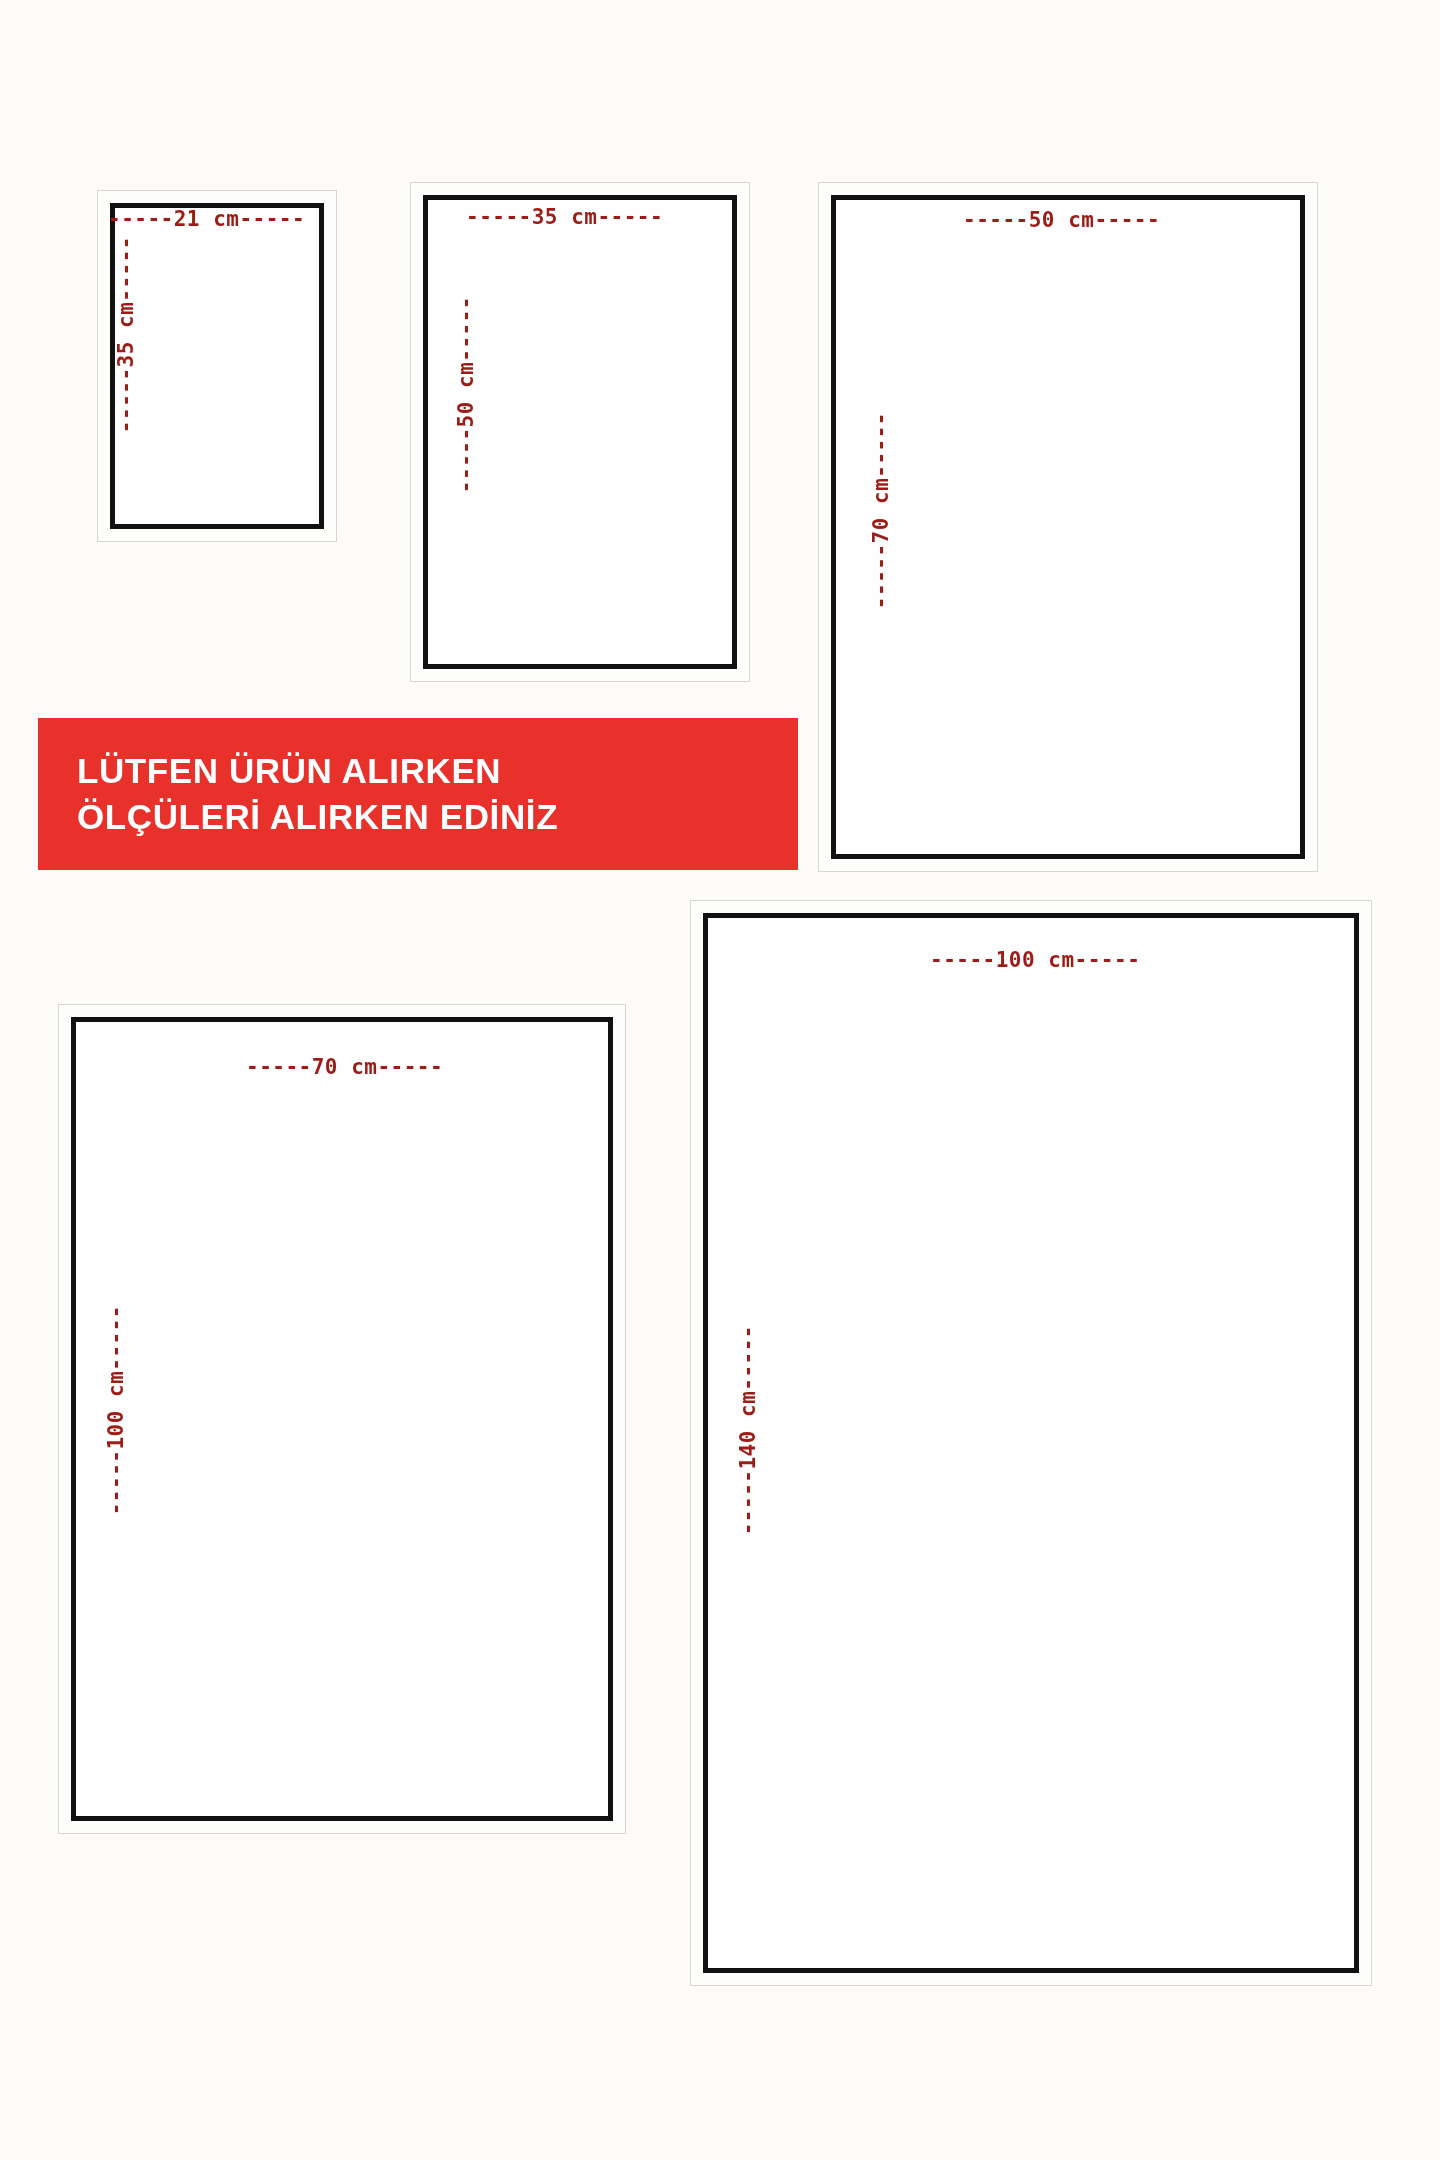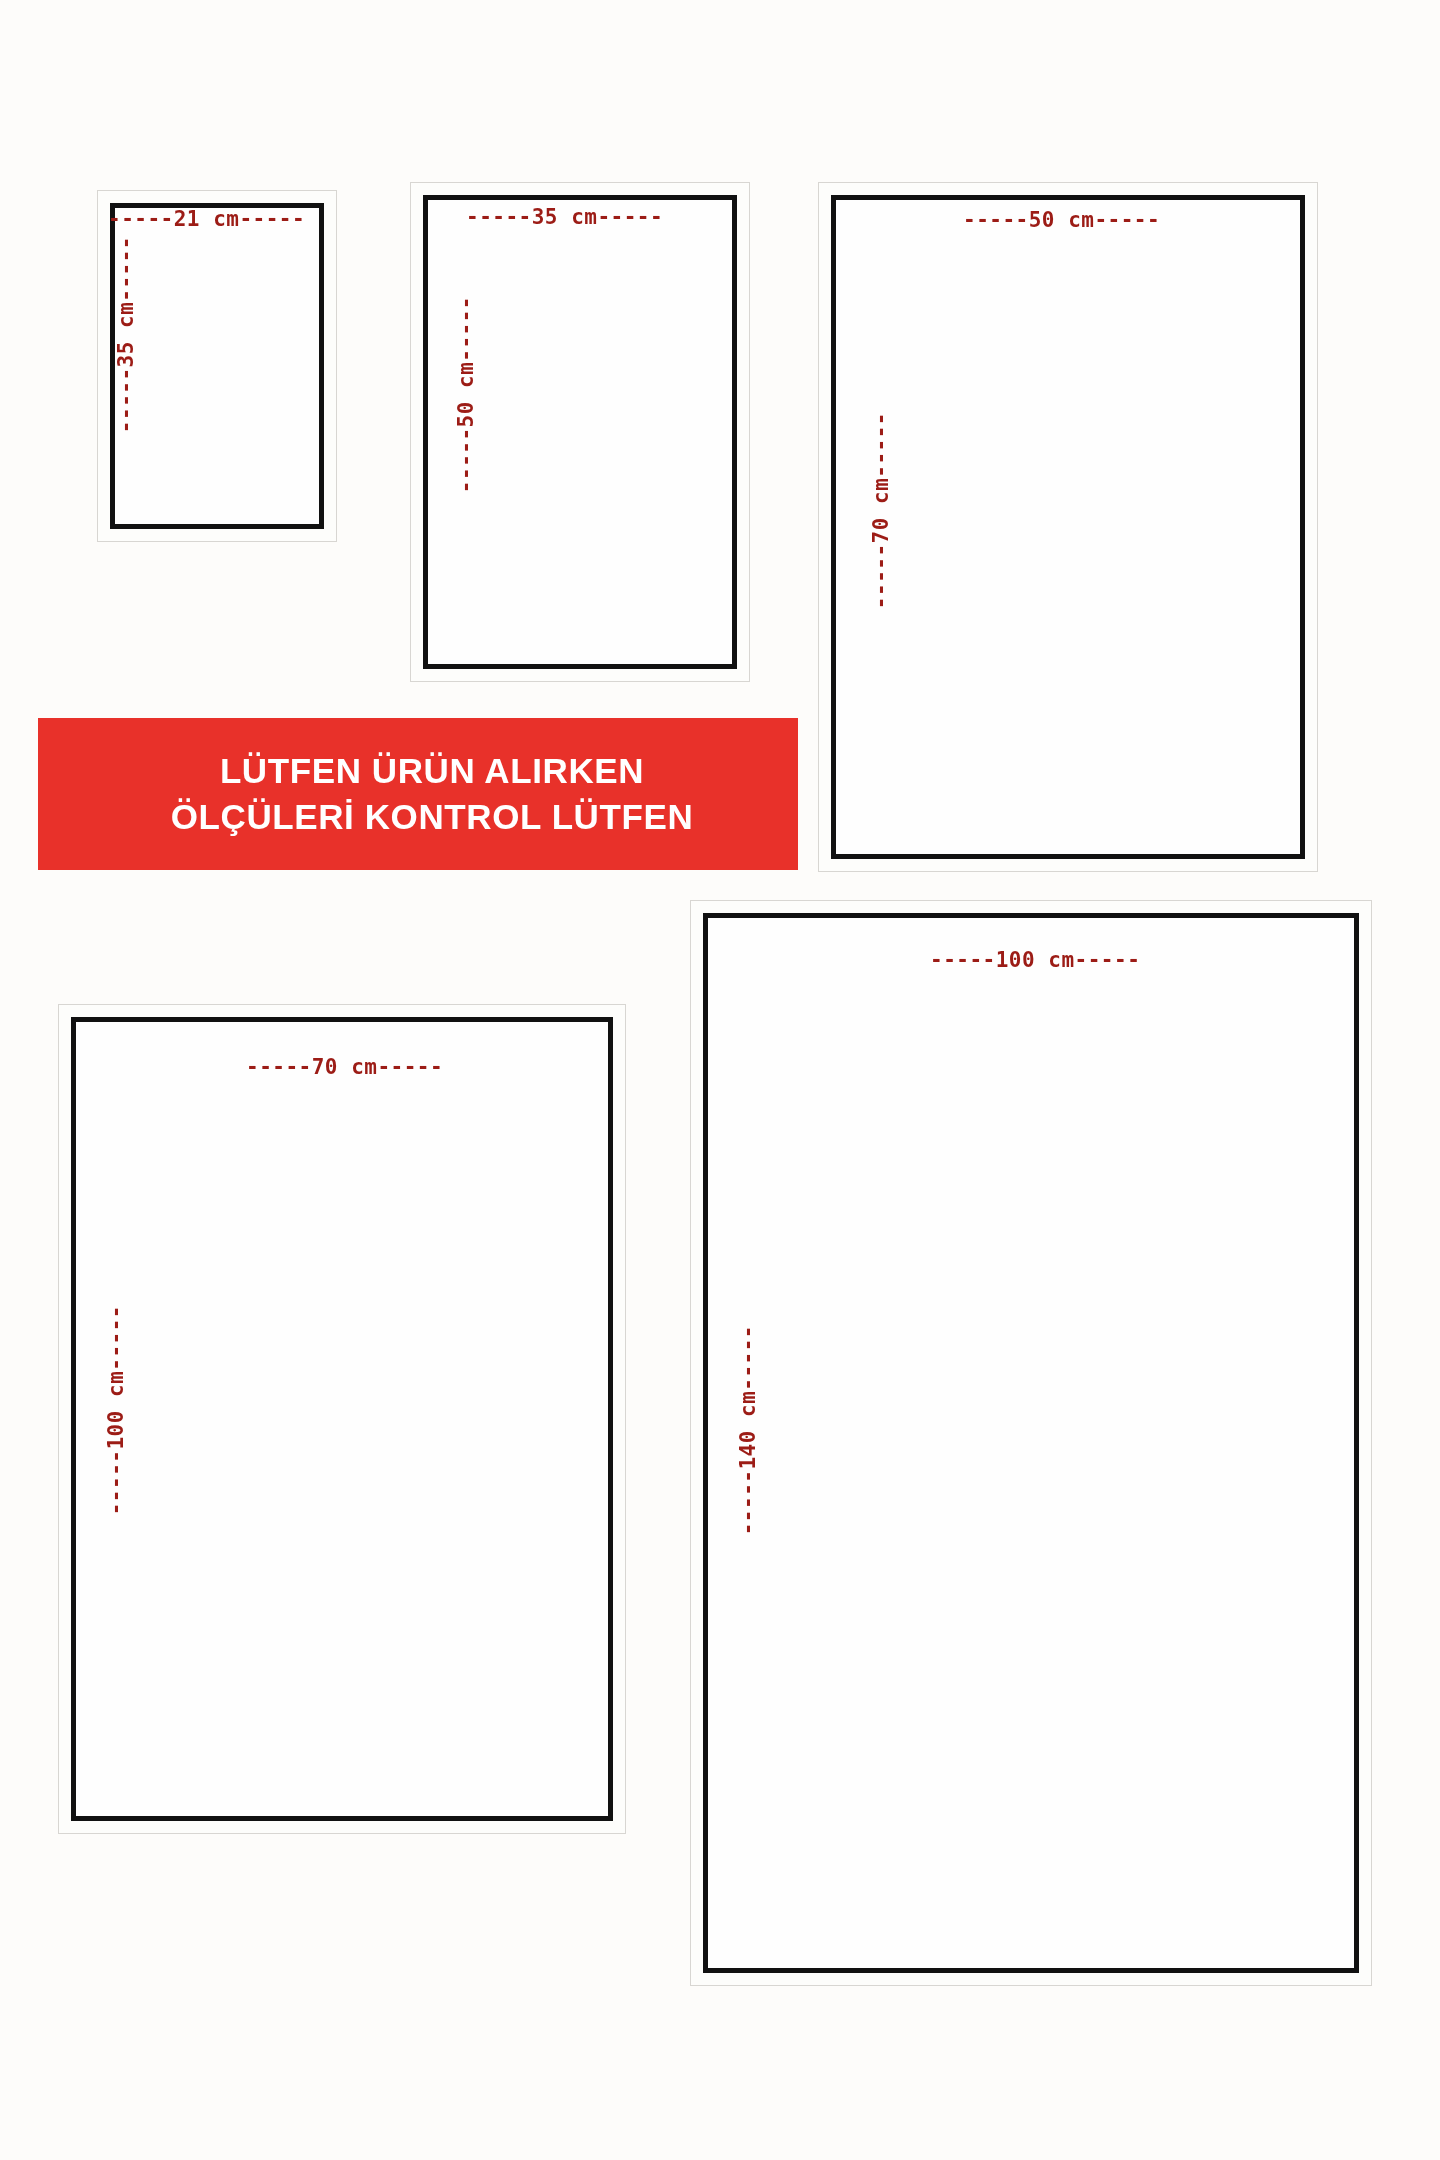--- a/index.html
+++ b/index.html
@@ -50,22 +50,21 @@
     transform-origin: left top;
   }
   .banner {
     position: absolute;
     background: #e8312a;
     color: #ffffff;
     box-sizing: border-box;
     display: flex;
     flex-direction: column;
     justify-content: center;
-    padding-left: 28px;
-    align-items: center;
+    padding-left: 39px;
   }
   .banner-line {
     font-size: 35px;
     font-weight: bold;
     letter-spacing: 0.6px;
     line-height: 1.32;
   }
 </style>
 </head>
 <body>
@@ -85,21 +84,21 @@
   <div class="dim dim-v" style="left:478px; top:296px; transform: rotate(-90deg) translate(-100%, -100%);">-----50 cm-----</div>
 
   <div class="frame" style="left:818px; top:182px; width:500px; height:690px;">
     <div class="frame-inner"></div>
   </div>
   <div class="dim dim-h" style="left:963px; top:208px;">-----50 cm-----</div>
   <div class="dim dim-v" style="left:893px; top:412px; transform: rotate(-90deg) translate(-100%, -100%);">-----70 cm-----</div>
 
   <div class="banner" style="left:38px; top:718px; width:760px; height:152px;">
     <div class="banner-line">LÜTFEN ÜRÜN ALIRKEN</div>
-    <div class="banner-line">ÖLÇÜLERİ KONTROL LÜTFEN</div>
+    <div class="banner-line">ÖLÇÜLERİ ALIRKEN EDİNİZ</div>
   </div>
 
   <div class="frame" style="left:58px; top:1004px; width:568px; height:830px;">
     <div class="frame-inner"></div>
   </div>
   <div class="dim dim-h" style="left:246px; top:1055px;">-----70 cm-----</div>
   <div class="dim dim-v" style="left:128px; top:1305px; transform: rotate(-90deg) translate(-100%, -100%);">-----100 cm-----</div>
 
   <div class="frame" style="left:690px; top:900px; width:682px; height:1086px;">
     <div class="frame-inner"></div>

